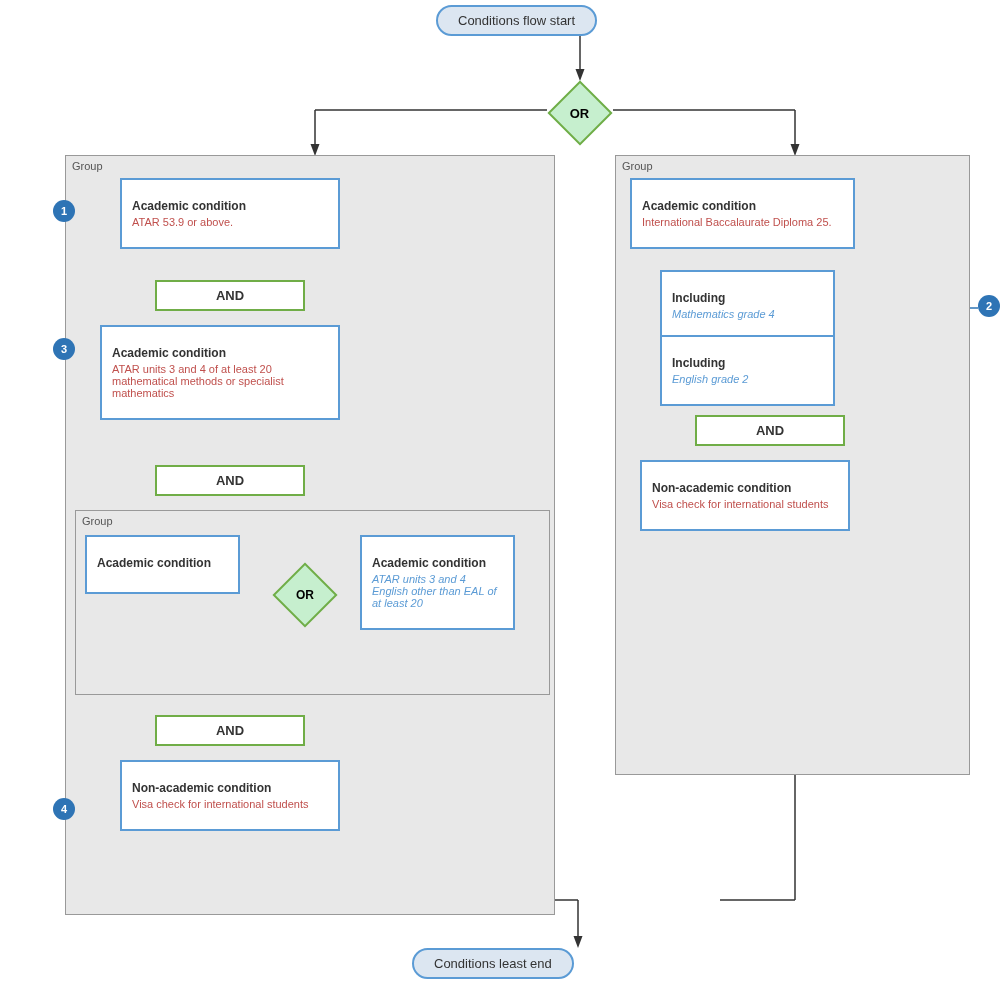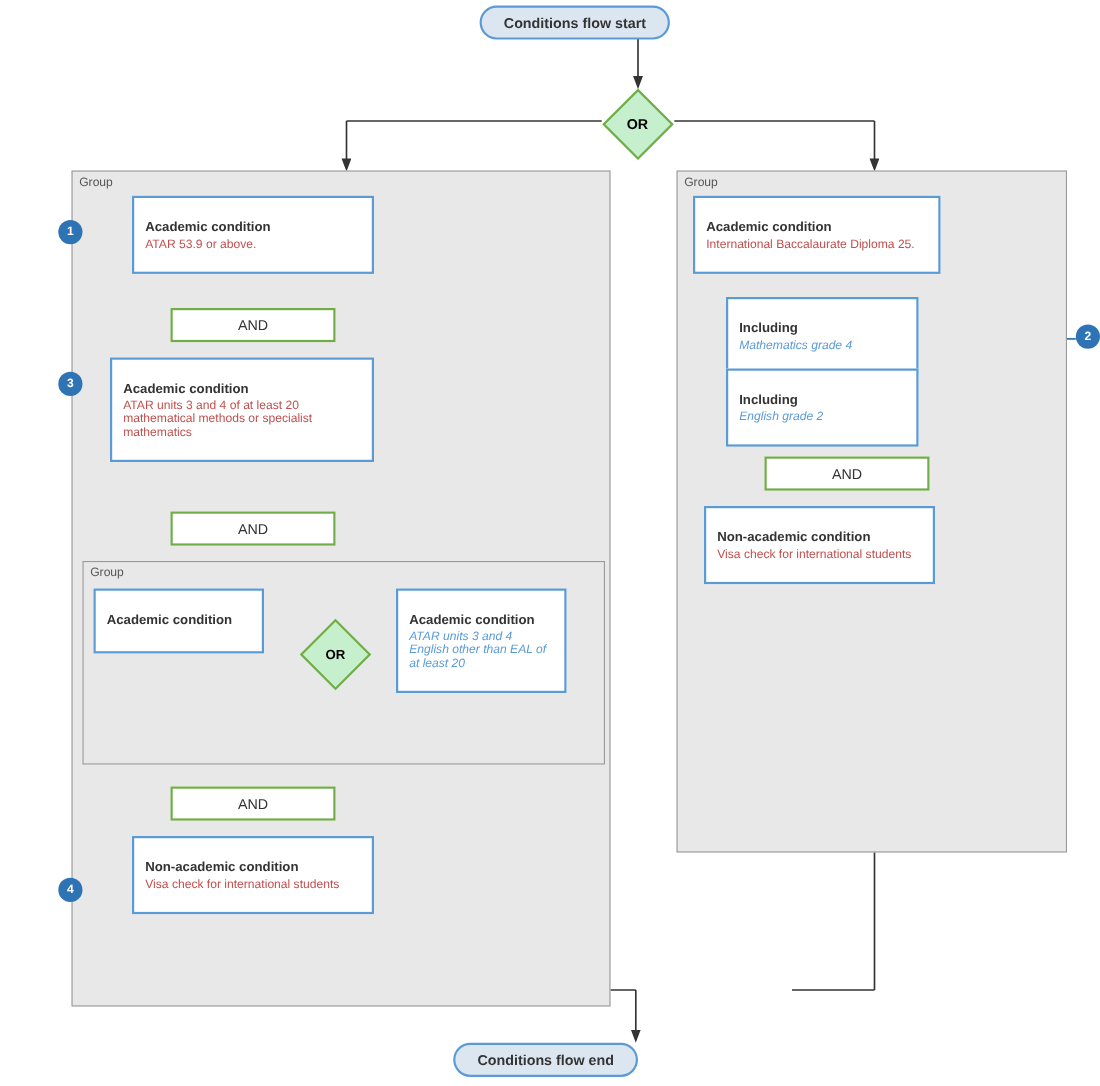--- a/index.html
+++ b/index.html
@@ -22,31 +22,30 @@
     
     .pill {
       border: 2px solid #5b9bd5;
       border-radius: 20px;
       background: #dce6f1;
       padding: 6px 20px;
       text-align: center;
       font-size: 13px;
       color: #333;
       display: inline-block;
-      font-weight: bold;
     }
 
     
     .and-box {
       border: 2px solid #70ad47;
       background: #fff;
       padding: 6px 20px;
       text-align: center;
       font-size: 13px;
-      font-weight: normal;
+      font-weight: bold;
       color: #333;
     }
 
     
     .condition-box {
       border: 2px solid #5b9bd5;
       background: #fff;
       padding: 19px 10px;
     }
     .condition-box .title {
@@ -374,21 +373,21 @@
   </div>
 
   <div id="rand1" class="and-box">AND</div>
 
   <div id="rcond2" class="condition-box">
     <div class="title">Non-academic condition</div>
     <div class="value">Visa check for international students</div>
   </div>
 
   <div id="end-node">
-    <div class="pill">Conditions flow end</div>
+    <div class="pill">Conditions least end</div>
   </div>
 
   <div id="n1" class="numbered-circle">
     <span>1</span>
   </div>
   <div id="n2" class="numbered-circle">
     <span>2</span>
   </div>
   <div id="n3" class="numbered-circle">
     <span>3</span>

